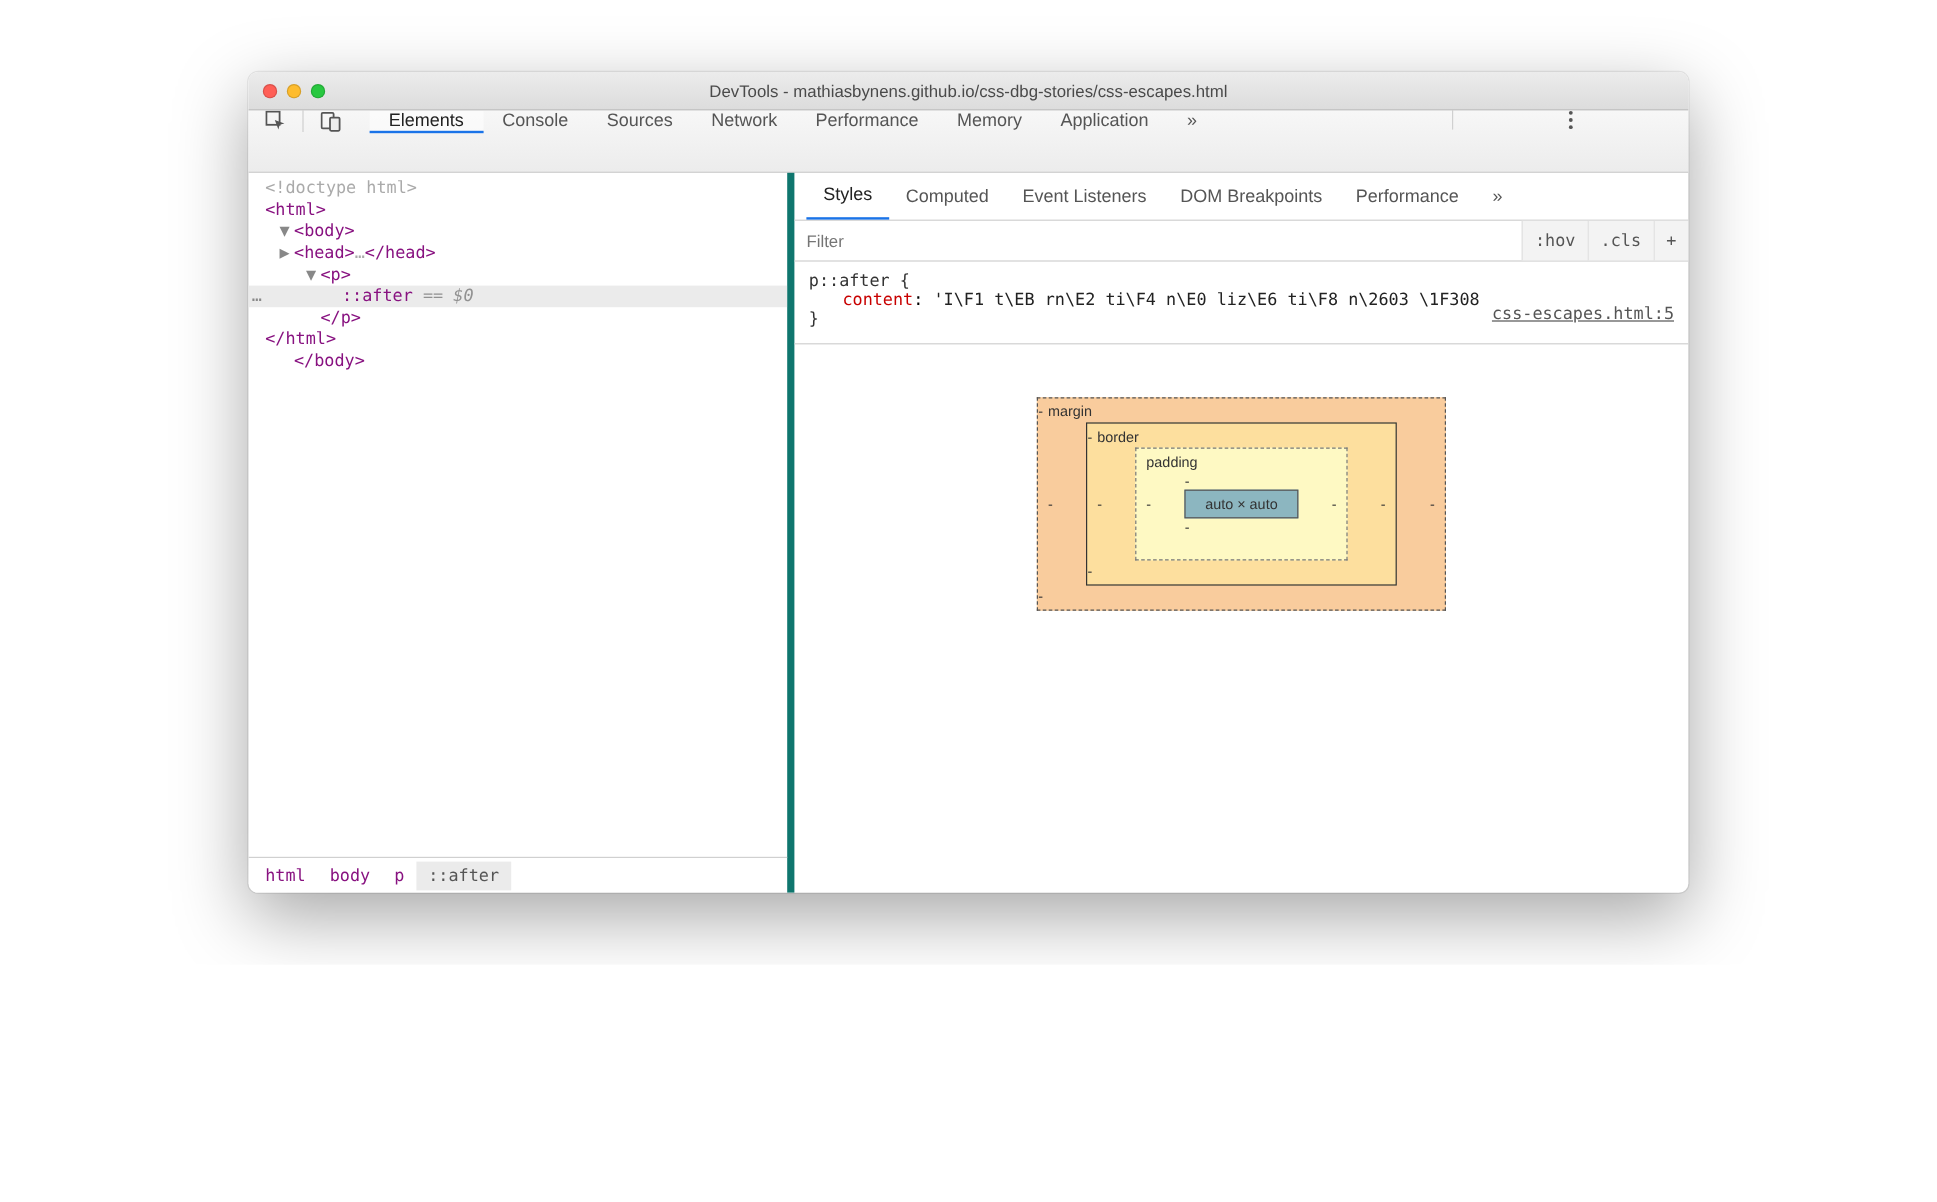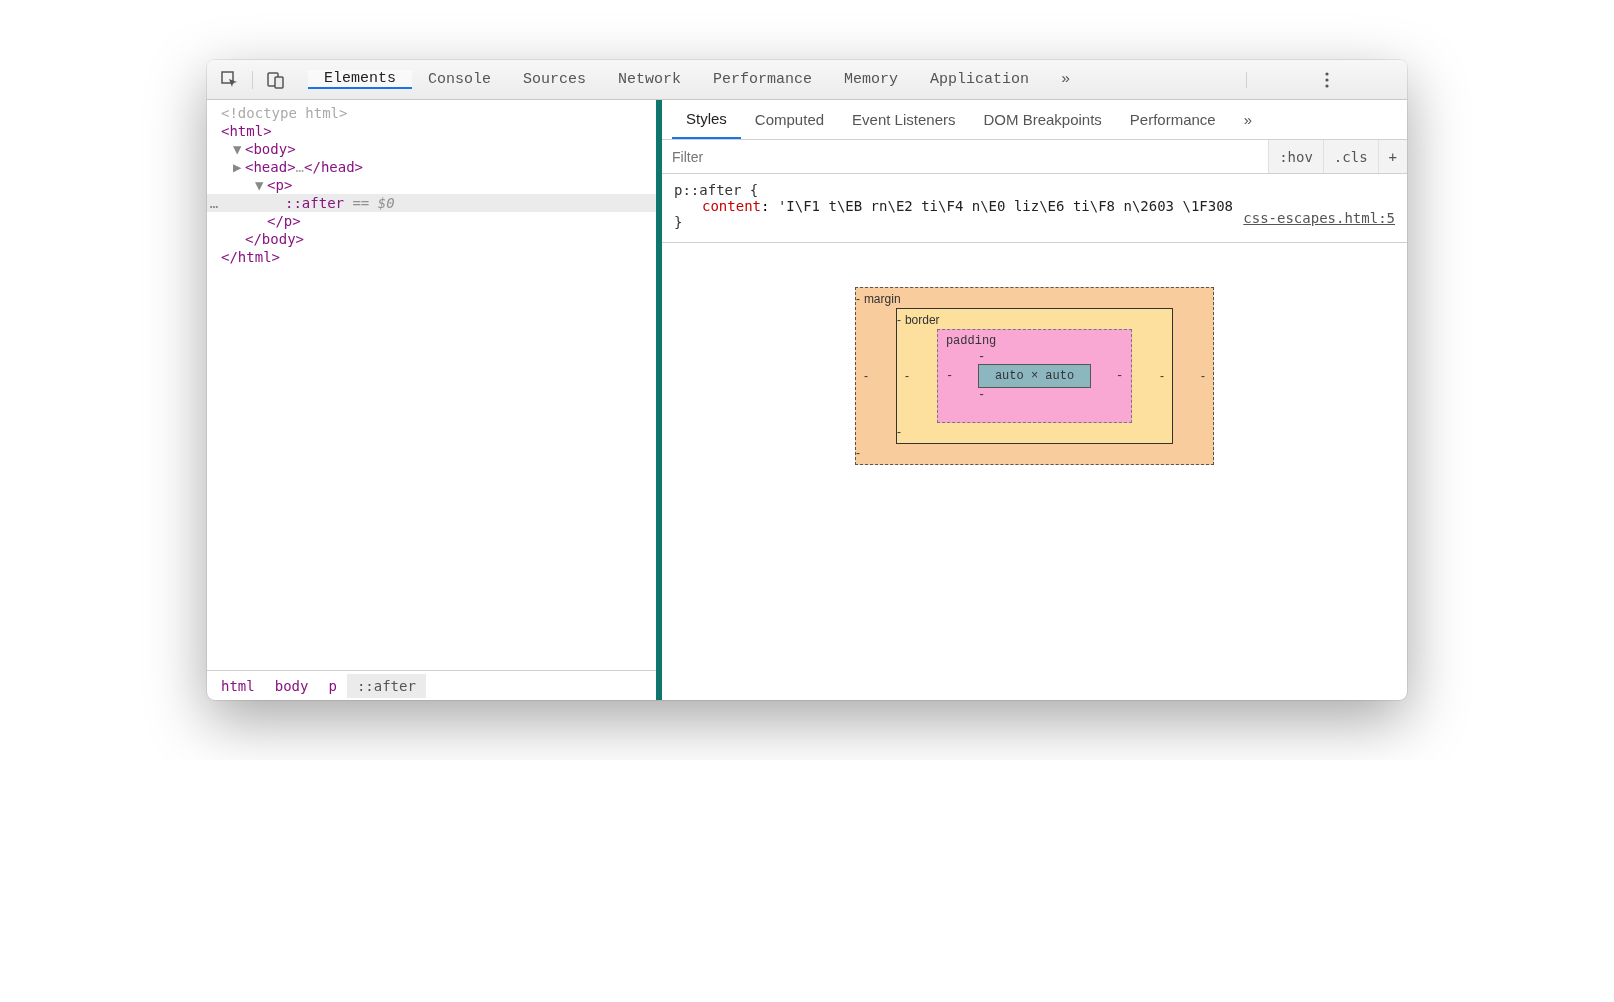--- a/index.html
+++ b/index.html
@@ -29,25 +29,25 @@
     display: flex; gap: 8px; padding-left: 12px;
   }
   .dot { width: 12px; height: 12px; border-radius: 50%; border: 0.5px solid rgba(0,0,0,0.15);}
   .dot.red{background:#ff5f57;} .dot.yellow{background:#febc2e;} .dot.green{background:#28c840;}
   .title {
     position:absolute; left:0; right:0; text-align:center;
     font-size: 14px; color:#4a4a4a;
     pointer-events:none;
   }
   .maintabs {
-    height: 40px;
+    height: 52px;
     background: linear-gradient(#f7f7f7,#ececec);
     border-bottom: 1px solid #c9c9c9;
-    display:flex; align-items:center;
-    font-size: 15px; color:#555;font-family:Liberation Mono, monospace;
+    display:flex; align-items:flex-start;
+    font-size: 15px; color:#555;
   }
   .maintabs .iconbox {
     width: 46px; display:flex; align-items:center; justify-content:center;
     border-right: 1px solid #d0d0d0;
   }
   .maintabs .tab {
     padding: 0 16px; display:flex; align-items:center; cursor:default;
   }
   .maintabs .tab.active {
     color:#222;
@@ -134,35 +134,43 @@
   .rules .indent2{padding-left:56px; display:block;}
   .boxmodel-wrap{
     flex:1; display:flex; align-items:flex-start; justify-content:center; padding-top:44px;
   }
   .bm { font-family: -apple-system, sans-serif; font-size:12px; color:#333; text-align:left;}
   .bm .layer{
     position:relative; padding:20px 40px;
   }
   .bm .margin{background:#f9cc9d; border:1px dashed #555;}
   .bm .border{background:#fddf9e; border:1px solid #333;}
-  .bm .padding{background:#f9a8d4; border:1px dashed #777;font-family:Liberation Mono, monospace;}
+  .bm .padding{background:#fef9c3; border:1px dashed #777;}
   .bm .content{background:#8cb6c0; border:1px solid #555; padding:4px 16px;}
   .bm .label{position:absolute; top:4px; left:8px;}
   .bm .val-top{position:absolute; top:4px; left:0;right:0;}
   .bm .val-bottom{position:absolute; bottom:4px; left:0;right:0;}
   .bm .val-left{position:absolute; left:8px; top:50%; transform:translateY(-50%);}
   .bm .val-right{position:absolute; right:8px; top:50%; transform:translateY(-50%);}
   .chevmore{font-family:inherit;}
   svg{display:block;}
 </style>
 </head>
 <body>
 
 <div class="window">
 
+  <div class="titlebar">
+    <div class="traffic">
+      <div class="dot red"></div>
+      <div class="dot yellow"></div>
+      <div class="dot green"></div>
+    </div>
+    <div class="title">DevTools - mathiasbynens.github.io/css-dbg-stories/css-escapes.html</div>
+  </div>
 
   <div class="maintabs">
     <div class="iconbox">
       <svg width="18" height="18" viewBox="0 0 18 18">
         <rect x="1" y="1" width="11" height="11" fill="none" stroke="#555" stroke-width="1.5"></rect>
         <path d="M8 8 L16 11 L12 12 L11 16 Z" fill="#555"></path>
       </svg>
     </div>
     <div class="iconbox" style="border-right:none;">
       <svg width="18" height="18" viewBox="0 0 18 18">
@@ -193,22 +201,22 @@
 
     <div class="left">
       <div class="dom">
         <div class="line"><span class="gray">&lt;!doctype html&gt;</span></div>
         <div class="line"><span class="tag">&lt;<span>html</span>&gt;</span></div>
         <div class="line" style="padding-left:26px;"><span class="arrow">▼</span><span class="tag">&lt;<span>body</span>&gt;</span></div>
         <div class="line" style="padding-left:26px;"><span class="arrow">▶</span><span class="tag">&lt;<span>head</span>&gt;</span><span class="gray">…</span><span class="tag">&lt;/<span>head</span>&gt;</span></div>
         <div class="line" style="padding-left:48px;"><span class="arrow">▼</span><span class="tag">&lt;<span>p</span>&gt;</span></div>
         <div class="line sel" style="padding-left:78px;"><span class="dots">…</span><span class="pseudo">::after</span><span class="eq0"> == $0</span></div>
         <div class="line" style="padding-left:60px;"><span class="tag">&lt;/<span>p</span>&gt;</span></div>
+        <div class="line"><span class="tag">&lt;/<span>html</span>&gt;</span></div>
         <div class="line" style="padding-left:38px;"><span class="tag">&lt;/<span>body</span>&gt;</span></div>
-        <div class="line"><span class="tag">&lt;/<span>html</span>&gt;</span></div>
       </div>
       <div class="breadcrumb">
         <span>html</span>
         <span>body</span>
         <span>p</span>
         <span class="active">::after</span>
       </div>
     </div>
 
     <div class="right">

